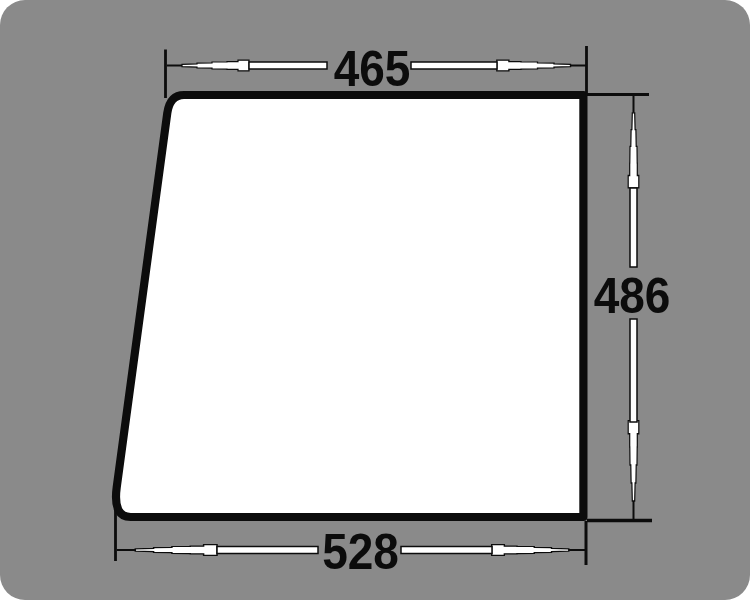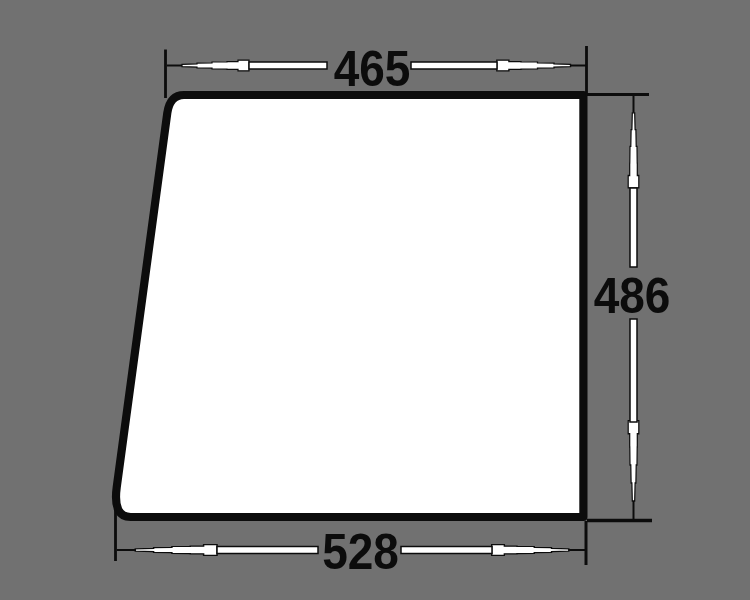--- a/index.html
+++ b/index.html
@@ -1,16 +1,16 @@
 <!DOCTYPE html>
 <html><head>
 <meta charset="utf-8">
 <style>
   html,body{margin:0;padding:0;background:#fff;}
-  .page{position:relative;width:750px;height:600px;background:#8b5cf6;overflow:hidden;filter:grayscale(1);}
+  .page{position:relative;width:750px;height:600px;background:#0ea5e9;overflow:hidden;filter:grayscale(1);border-radius:25px;}
   svg{display:block;}
   text{font-family:"Liberation Sans",sans-serif;font-weight:bold;fill:#0c0c0c;}
 </style>
 </head>
 <body>
 
 <div class="page">
 <svg width="750" height="600" viewBox="0 0 750 600">
 <defs>
 

